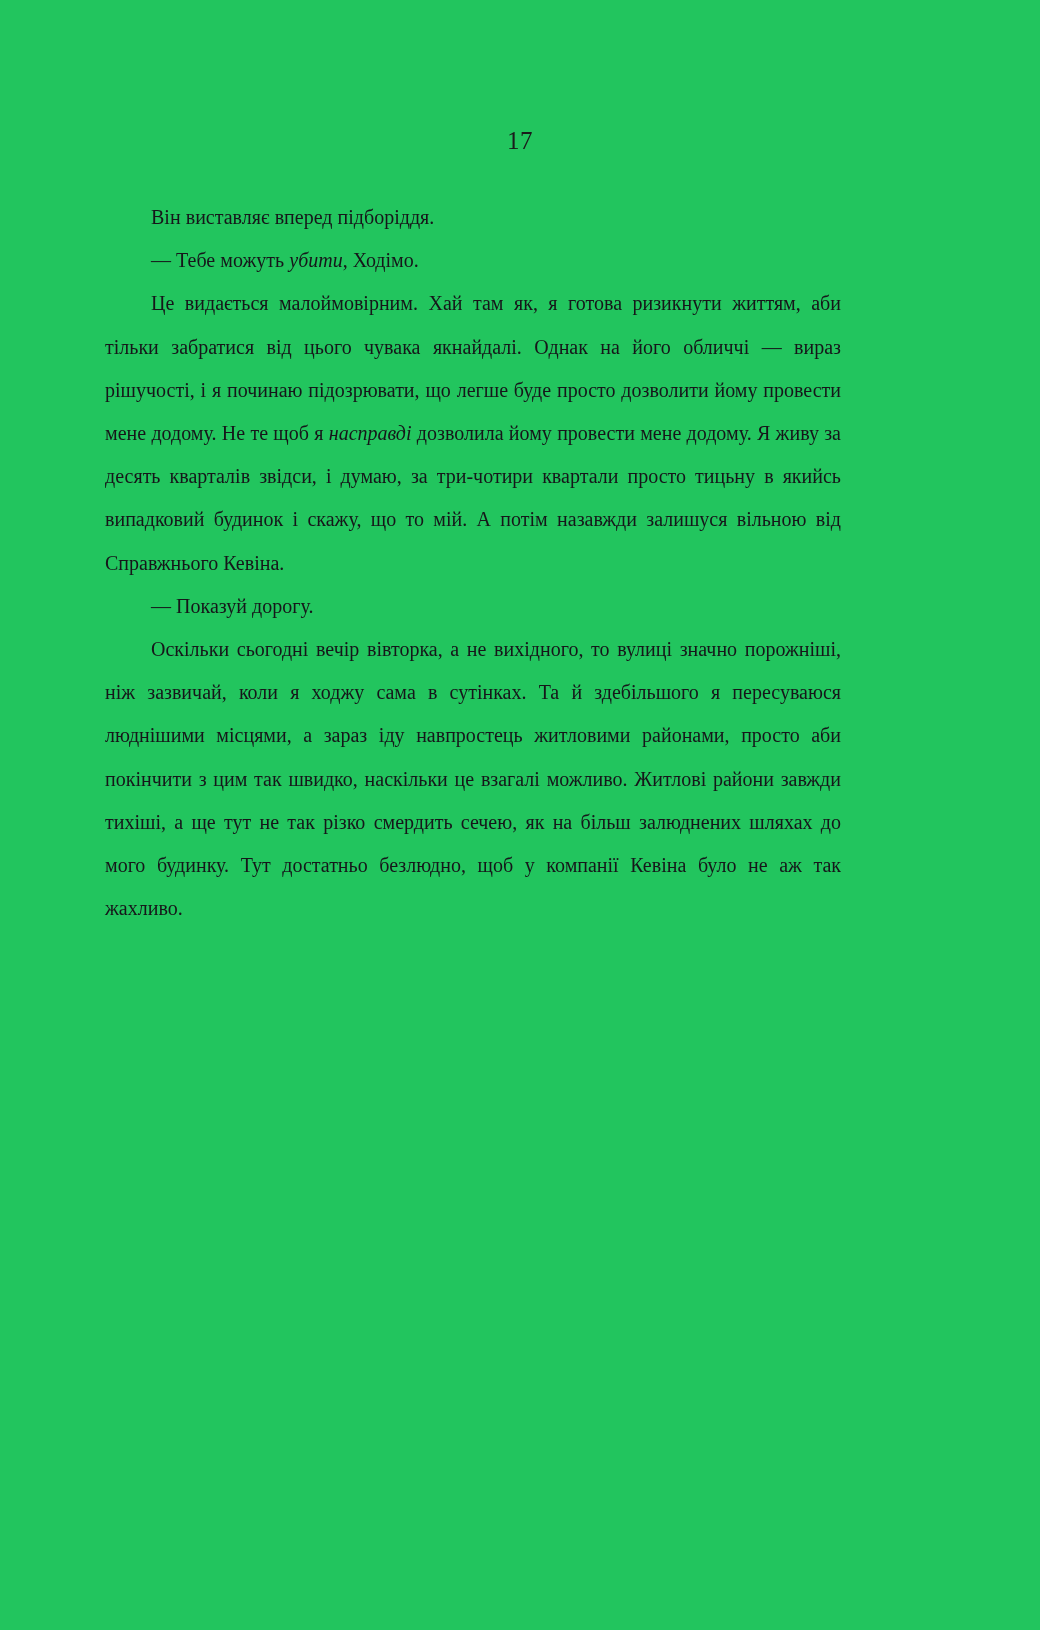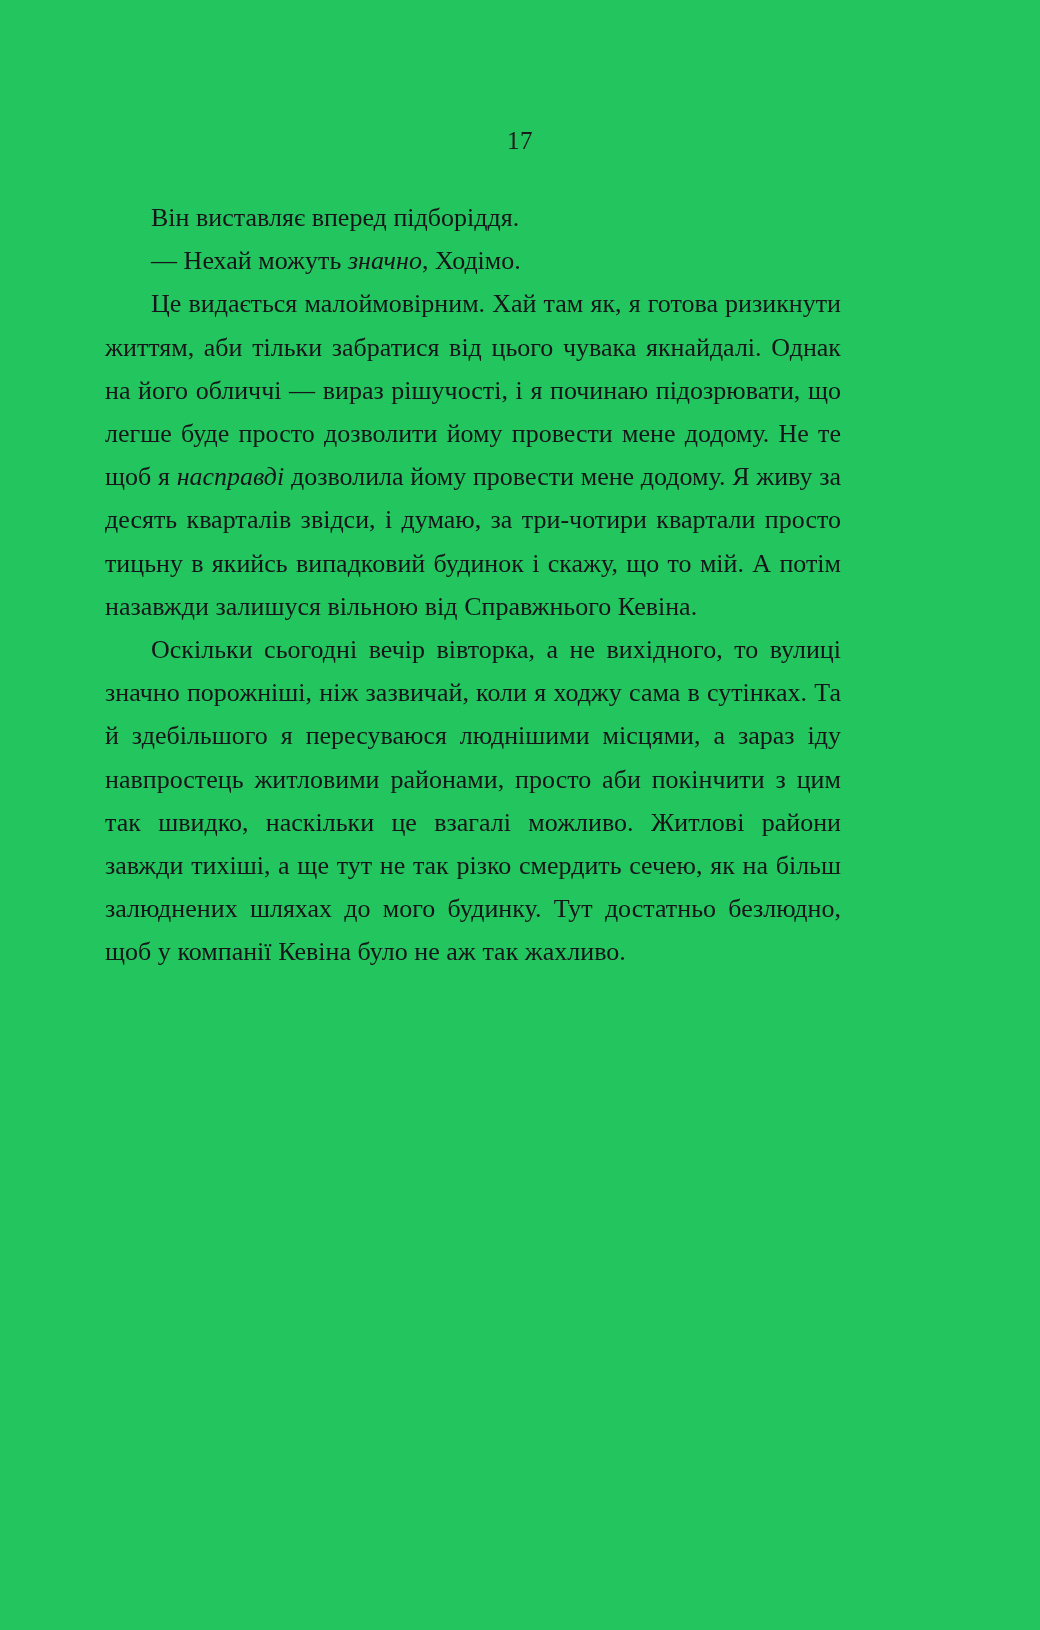--- a/index.html
+++ b/index.html
@@ -33,21 +33,21 @@
     letter-spacing: 0.5px;
   }
 
   
   .textblock {
     position: absolute;
     top: 196px;
     left: 105px;
     width: 736px;
     font-family: "Liberation Serif", "DejaVu Serif", serif;
-    font-size: 26px;
+    font-size: 20px;
     line-height: 43.2px;
     color: #16161a;
     text-align: justify;
     text-justify: inter-word;
     -webkit-hyphens: manual;
     hyphens: manual;
     word-spacing: 0.1px;
   }
 
   .textblock p {
@@ -75,25 +75,26 @@
 <div class="page">
 
   <div class="folio">17</div>
 
   <div class="textblock">
 
     <p>Він виставляє вперед підборіддя.</p>
 
 
 
-    <p class="dialogue"><span>— Нехай можуть </span><em>значно</em><span>, Ходімо.</span></p>
+    <p class="dialogue"><span>— Тебе можуть </span><em>убити</em><span>, Ходімо.</span></p>
 
     <p><span>Це видається малоймовірним. Хай там як, я готова ризикнути життям, аби тільки забратися від цього чувака якнайдалі. Однак на його обличчі — вираз рішучості, і я починаю підозрювати, що легше буде просто дозволити йому провести мене додому. Не те щоб я </span><em>насправді</em><span> дозволила йому провести мене додому. Я живу за десять кварталів звідси, і думаю, за три-чотири квартали просто тицьну в якийсь випадковий будинок і скажу, що то мій. А потім назавжди залишуся вільною від Справжнього Кевіна.</span></p>
 
 
 
+    <p class="dialogue">— Показуй дорогу.</p>
 
     <p>Оскільки сьогодні вечір вівторка, а не вихідного, то вулиці значно порожніші, ніж зазвичай, коли я ходжу сама в сутінках. Та й здебільшого я пересуваюся люднішими місцями, а зараз іду навпростець житловими районами, просто аби покінчити з цим так швидко, наскільки це взагалі можливо. Житлові райони завжди тихіші, а ще тут не так різко смердить сечею, як на більш залюднених шляхах до мого будинку. Тут достатньо безлюдно, щоб у компанії Кевіна було не аж так жахливо.</p>
 
 
   </div>
 
 </div>
 
 </body></html>

